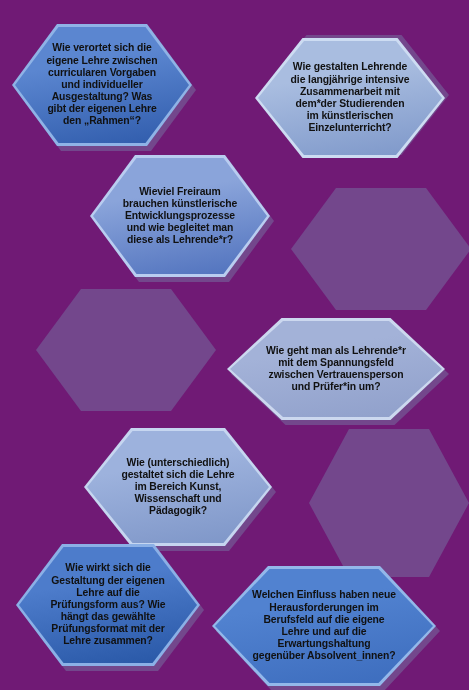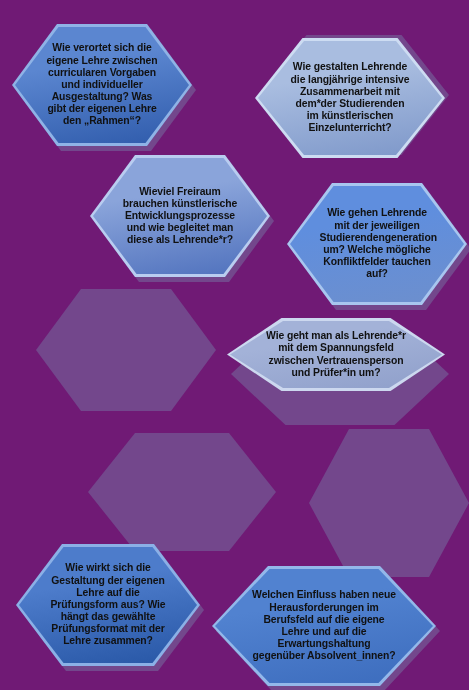--- a/index.html
+++ b/index.html
@@ -70,33 +70,33 @@
         <div class="label" style="font-size: 10.4px;">Wie gestalten Lehrende die langjährige intensive Zusammenarbeit mit dem*der Studierenden im künstlerischen Einzelunterricht?</div>
       </div>
     </div>
     <div class="shadow" style="left: 94px; top: 160px; width: 180px; height: 122px;"></div>
     <div class="hex" style="left: 90px; top: 155px; width: 180px; height: 122px; z-index: 4; background: linear-gradient(rgb(185, 205, 240) 0%, rgb(185, 205, 240) 100%);">
       <div class="inner" style="background: linear-gradient(170deg, rgb(138, 164, 218) 0%, rgb(138, 164, 218) 32%, rgb(79, 113, 189) 100%);">
         <div class="label" style="font-size: 10.4px;">Wieviel Freiraum brauchen künstlerische Entwicklungsprozesse und wie begleitet man diese als Lehrende*r?</div>
       </div>
     </div>
     <div class="shadow" style="left: 291px; top: 188px; width: 180px; height: 122px;"></div>
-    <div class="hex" style="left: 287px; top: 183px; width: 180px; height: 122px; z-index: 5; background: linear-gradient(rgb(168, 198, 239) 0%, rgb(168, 198, 239) 100%);">
-      <div class="inner" style="background: linear-gradient(170deg, rgb(95, 142, 222) 0%, rgb(95, 142, 222) 32%, rgb(109, 143, 205) 100%);">
-        <div class="label" style="font-size: 10.4px;">Wie gehen Lehrende mit der jeweiligen Studierendengeneration um? Welche mögliche Konfliktfelder tauchen auf?</div>
-      </div>
-    </div>
     <div class="shadow" style="left: 36px; top: 289px; width: 180px; height: 122px;"></div>
     <div class="shadow" style="left: 231px; top: 323px; width: 218px; height: 102px;"></div>
-    <div class="hex" style="left: 227px; top: 318px; width: 218px; height: 73px; z-index: 7; background: linear-gradient(rgb(204, 216, 239) 0%, rgb(204, 216, 239) 100%);">
+    <div class="hex" style="left: 227px; top: 318px; width: 218px; height: 102px; z-index: 7; background: linear-gradient(rgb(204, 216, 239) 0%, rgb(204, 216, 239) 100%);">
       <div class="inner" style="background: linear-gradient(170deg, rgb(163, 178, 216) 0%, rgb(163, 178, 216) 32%, rgb(143, 159, 202) 100%);">
         <div class="label" style="font-size: 10.4px;">Wie geht man als Lehrende*r mit dem Spannungsfeld zwischen Vertrauensperson und Prüfer*in um?</div>
       </div>
     </div>
     <div class="shadow" style="left: 88px; top: 433px; width: 188px; height: 118px;"></div>
+    <div class="hex" style="left: 84px; top: 428px; width: 188px; height: 118px; z-index: 8; background: linear-gradient(rgb(198, 214, 240) 0%, rgb(198, 214, 240) 100%);">
+      <div class="inner" style="background: linear-gradient(170deg, rgb(157, 178, 221) 0%, rgb(157, 178, 221) 32%, rgb(125, 149, 199) 100%);">
+        <div class="label" style="font-size: 10.4px;">Wie (unterschiedlich) gestaltet sich die Lehre im Bereich Kunst, Wissenschaft und Pädagogik?</div>
+      </div>
+    </div>
     <div class="shadow" style="left: 309px; top: 429px; width: 160px; height: 148px;"></div>
     <div class="shadow" style="left: 20px; top: 549px; width: 184px; height: 122px;"></div>
     <div class="hex" style="left: 16px; top: 544px; width: 184px; height: 122px; z-index: 10; background: linear-gradient(rgb(139, 176, 230) 0%, rgb(139, 176, 230) 100%);">
       <div class="inner" style="background: linear-gradient(170deg, rgb(77, 124, 203) 0%, rgb(77, 124, 203) 32%, rgb(39, 86, 165) 100%);">
         <div class="label" style="font-size: 10.4px;">Wie wirkt sich die Gestaltung der eigenen Lehre auf die Prüfungsform aus? Wie hängt das gewählte Prüfungsformat mit der Lehre zusammen?</div>
       </div>
     </div>
     <div class="shadow" style="left: 216px; top: 571px; width: 224px; height: 120px;"></div>
     <div class="hex" style="left: 212px; top: 566px; width: 224px; height: 120px; z-index: 11; background: linear-gradient(rgb(147, 184, 234) 0%, rgb(147, 184, 234) 100%);">
       <div class="inner" style="background: linear-gradient(170deg, rgb(81, 130, 208) 0%, rgb(81, 130, 208) 32%, rgb(60, 108, 189) 100%);">

